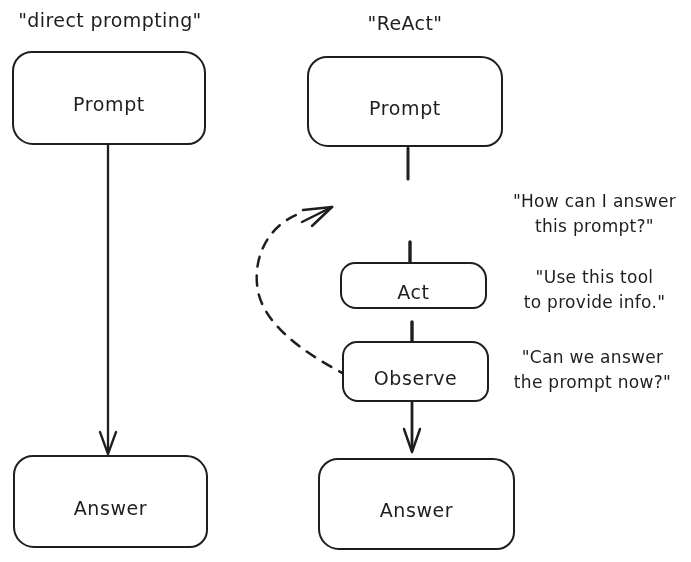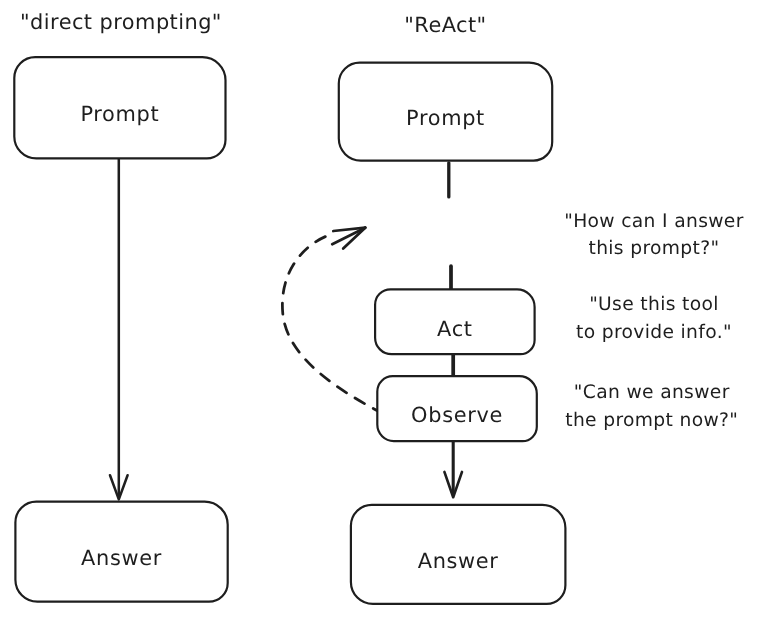--- a/index.html
+++ b/index.html
@@ -50,21 +50,21 @@
   }
 
   
   #node-left-prompt{left:12px;top:51px;width:194px;height:94px;}
   #node-left-answer{left:13px;top:455px;width:195px;height:93px;}
   #title-left{left:12px;top:9px;width:196px;}
 
   
   #node-right-prompt{left:307px;top:56px;width:196px;height:91px;}
   #node-right-reason{left:336px;top:181px;width:146px;height:61px;}
-  #node-right-act{left:340px;top:262px;width:147px;height:61px;}
+  #node-right-act{left:340px;top:262px;width:147px;height:47px;}
   #node-right-observe{left:342px;top:341px;width:147px;height:61px;}
   #node-right-answer{left:318px;top:458px;width:197px;height:92px;}
   #title-right{left:310px;top:12px;width:190px;}
 
   
   #ann-reason{left:498px;top:189px;width:193px;}
   #ann-act{left:498px;top:265px;width:193px;}
   #ann-observe{left:494px;top:345px;width:197px;}
 </style>
 </head>

